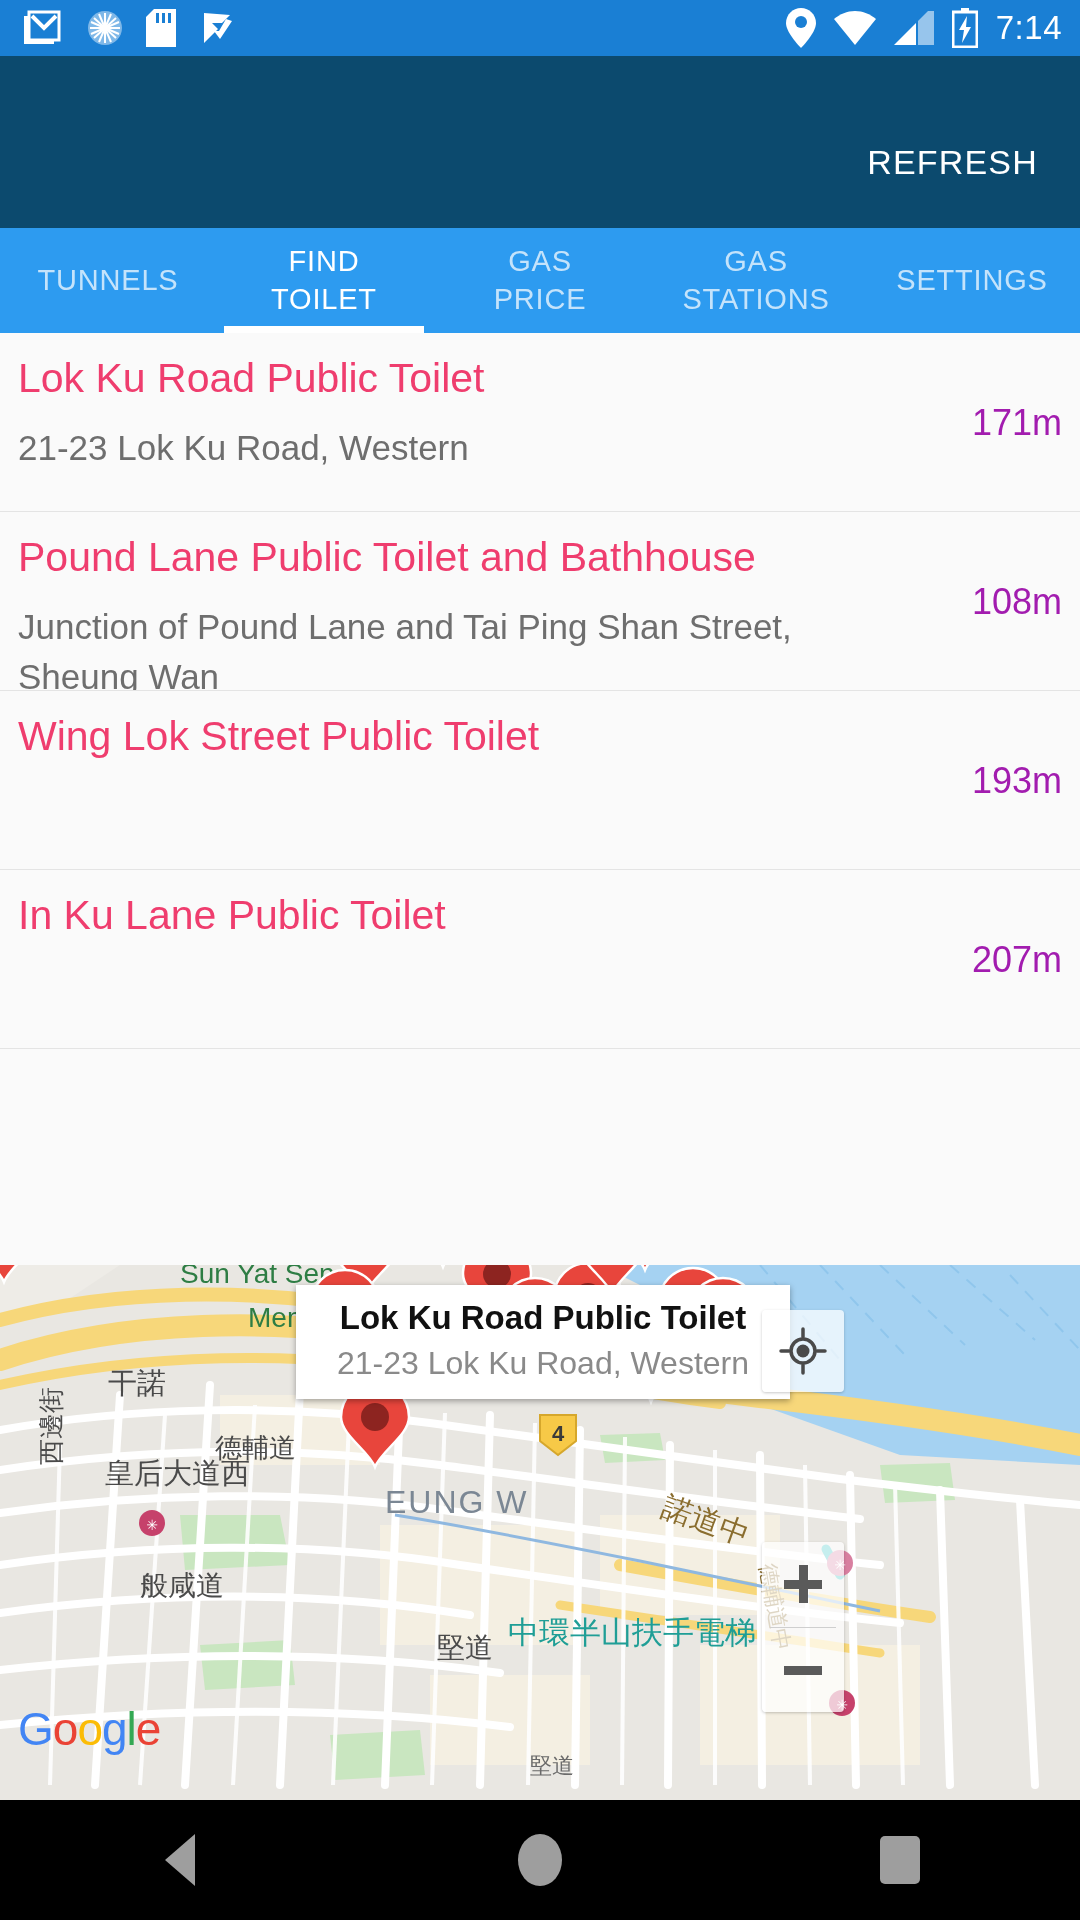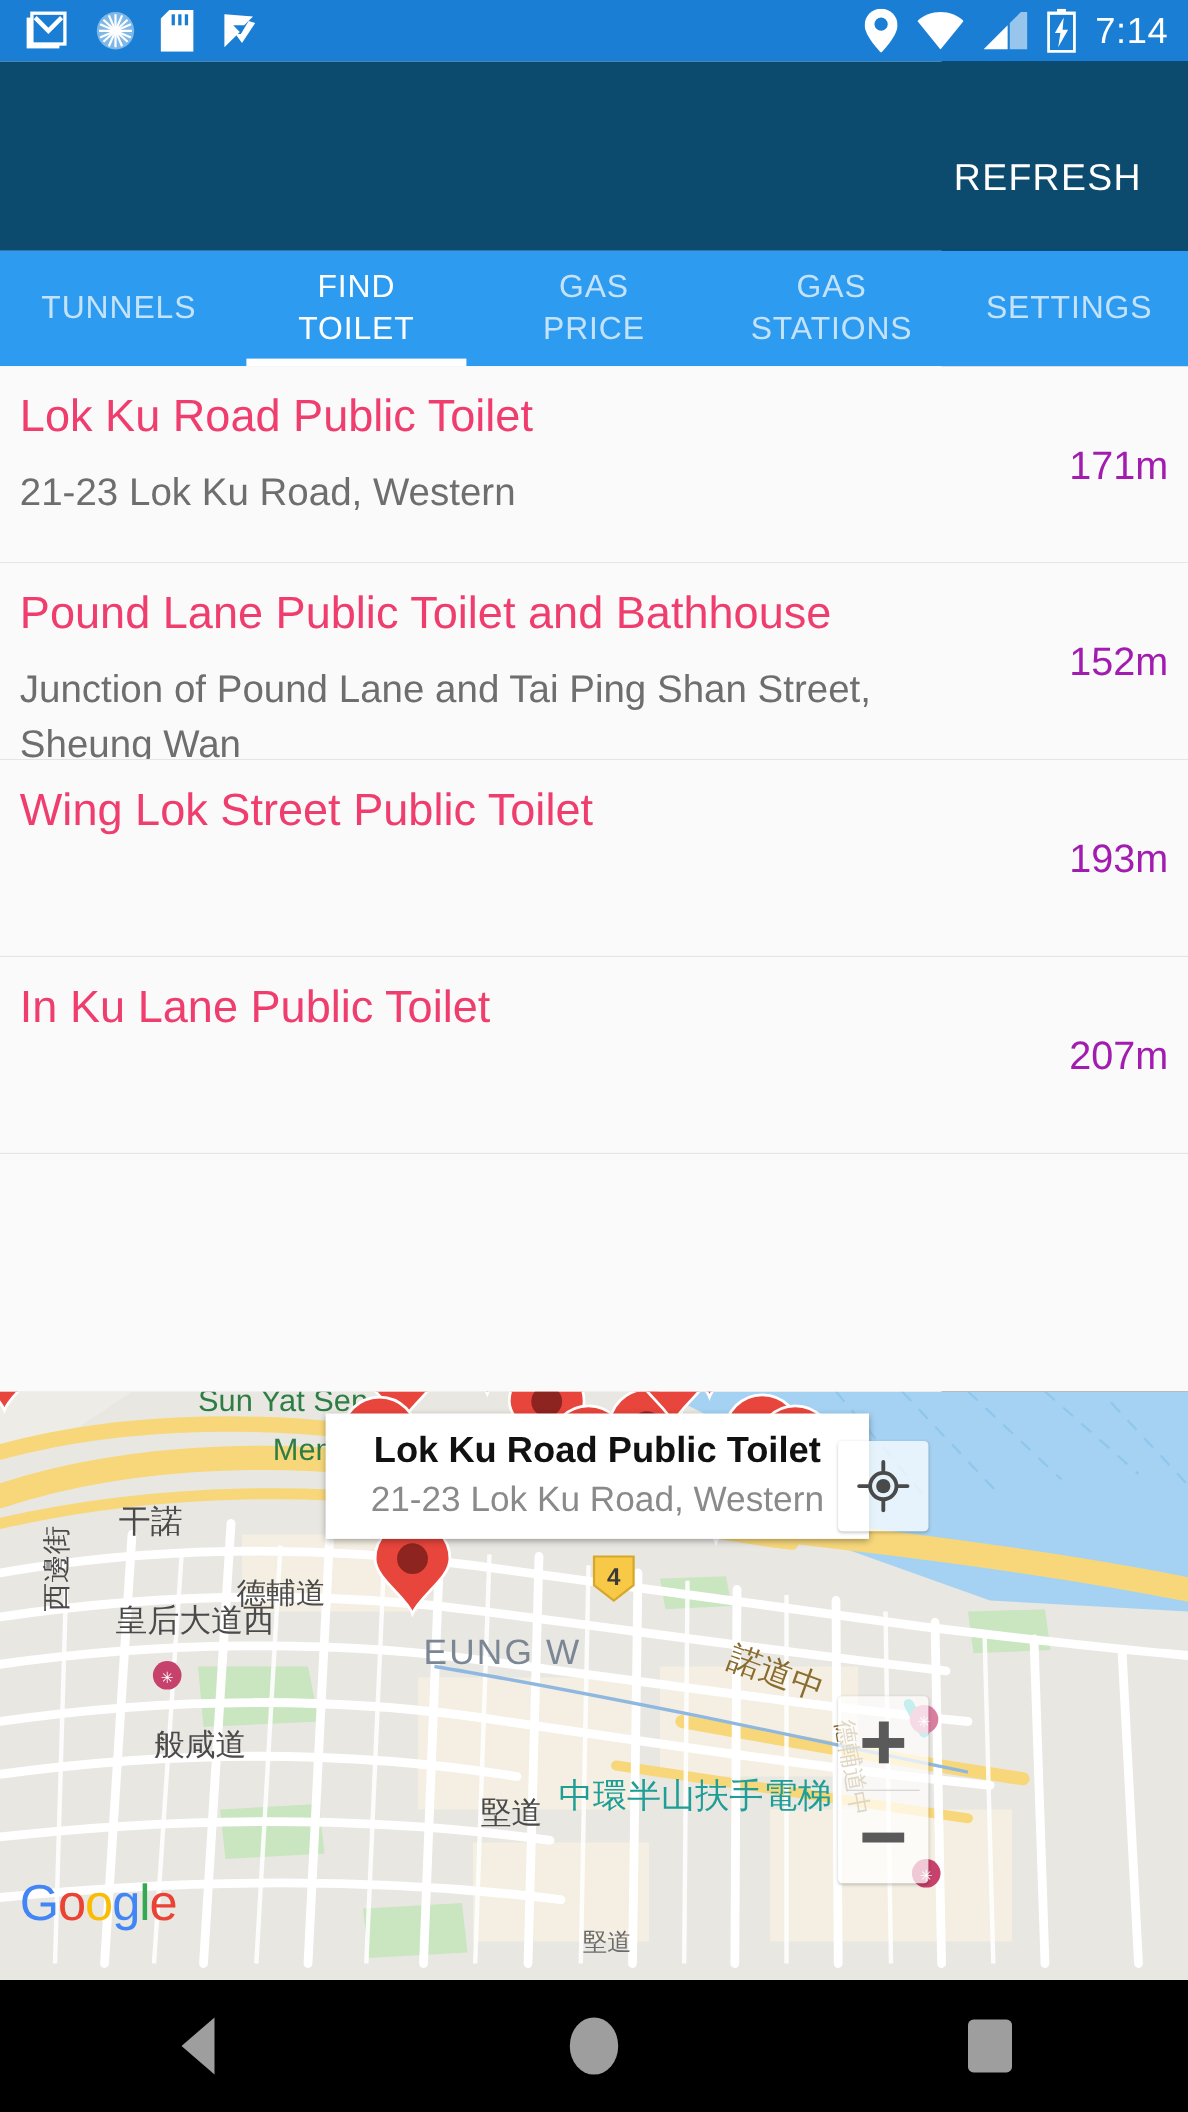--- a/index.html
+++ b/index.html
@@ -240,21 +240,21 @@
 
   <div class="list">
     <div class="list-item">
       <div class="li-title">Lok Ku Road Public Toilet</div>
       <div class="li-addr">21-23 Lok Ku Road, Western</div>
       <div class="li-dist">171m</div>
     </div>
     <div class="list-item">
       <div class="li-title">Pound Lane Public Toilet and Bathhouse</div>
       <div class="li-addr">Junction of Pound Lane and Tai Ping Shan Street, Sheung Wan</div>
-      <div class="li-dist">152m</div>
+      <div class="li-dist">108m</div>
     </div>
     <div class="list-item">
       <div class="li-title">Wing Lok Street Public Toilet</div>
       <div class="li-dist">193m</div>
     </div>
     <div class="list-item">
       <div class="li-title">In Ku Lane Public Toilet</div>
       <div class="li-dist">207m</div>
     </div>
   </div>

